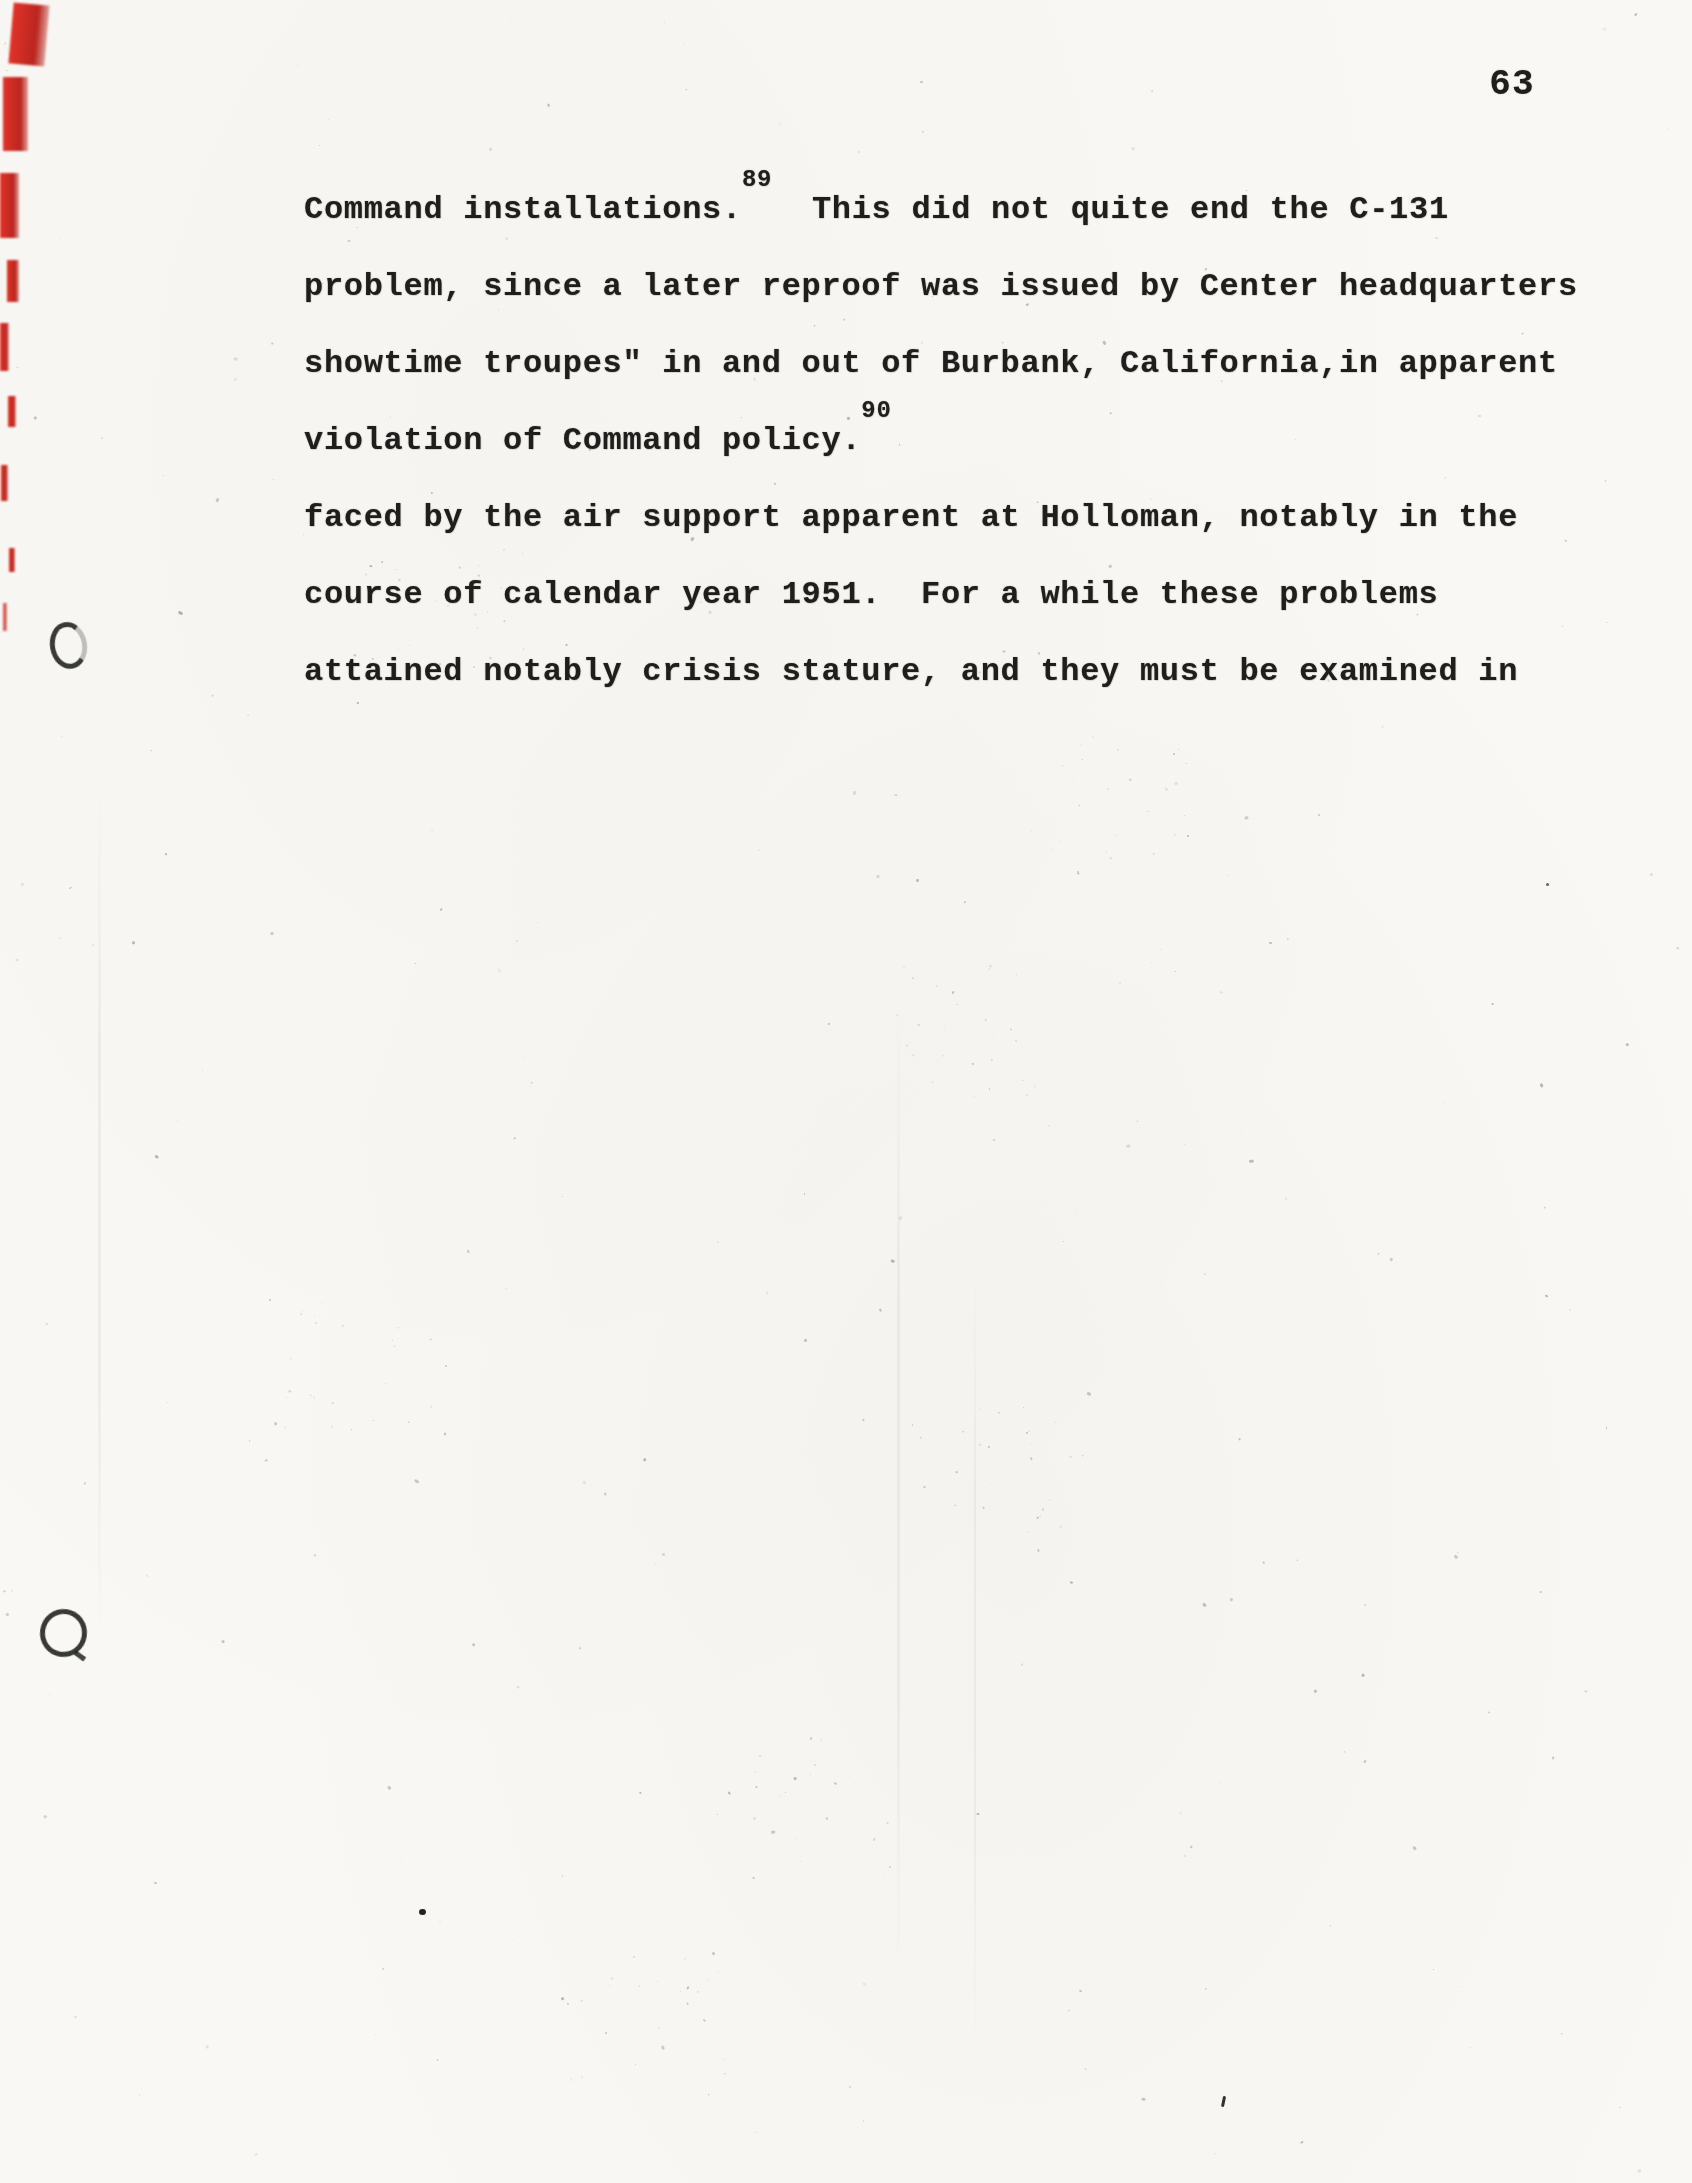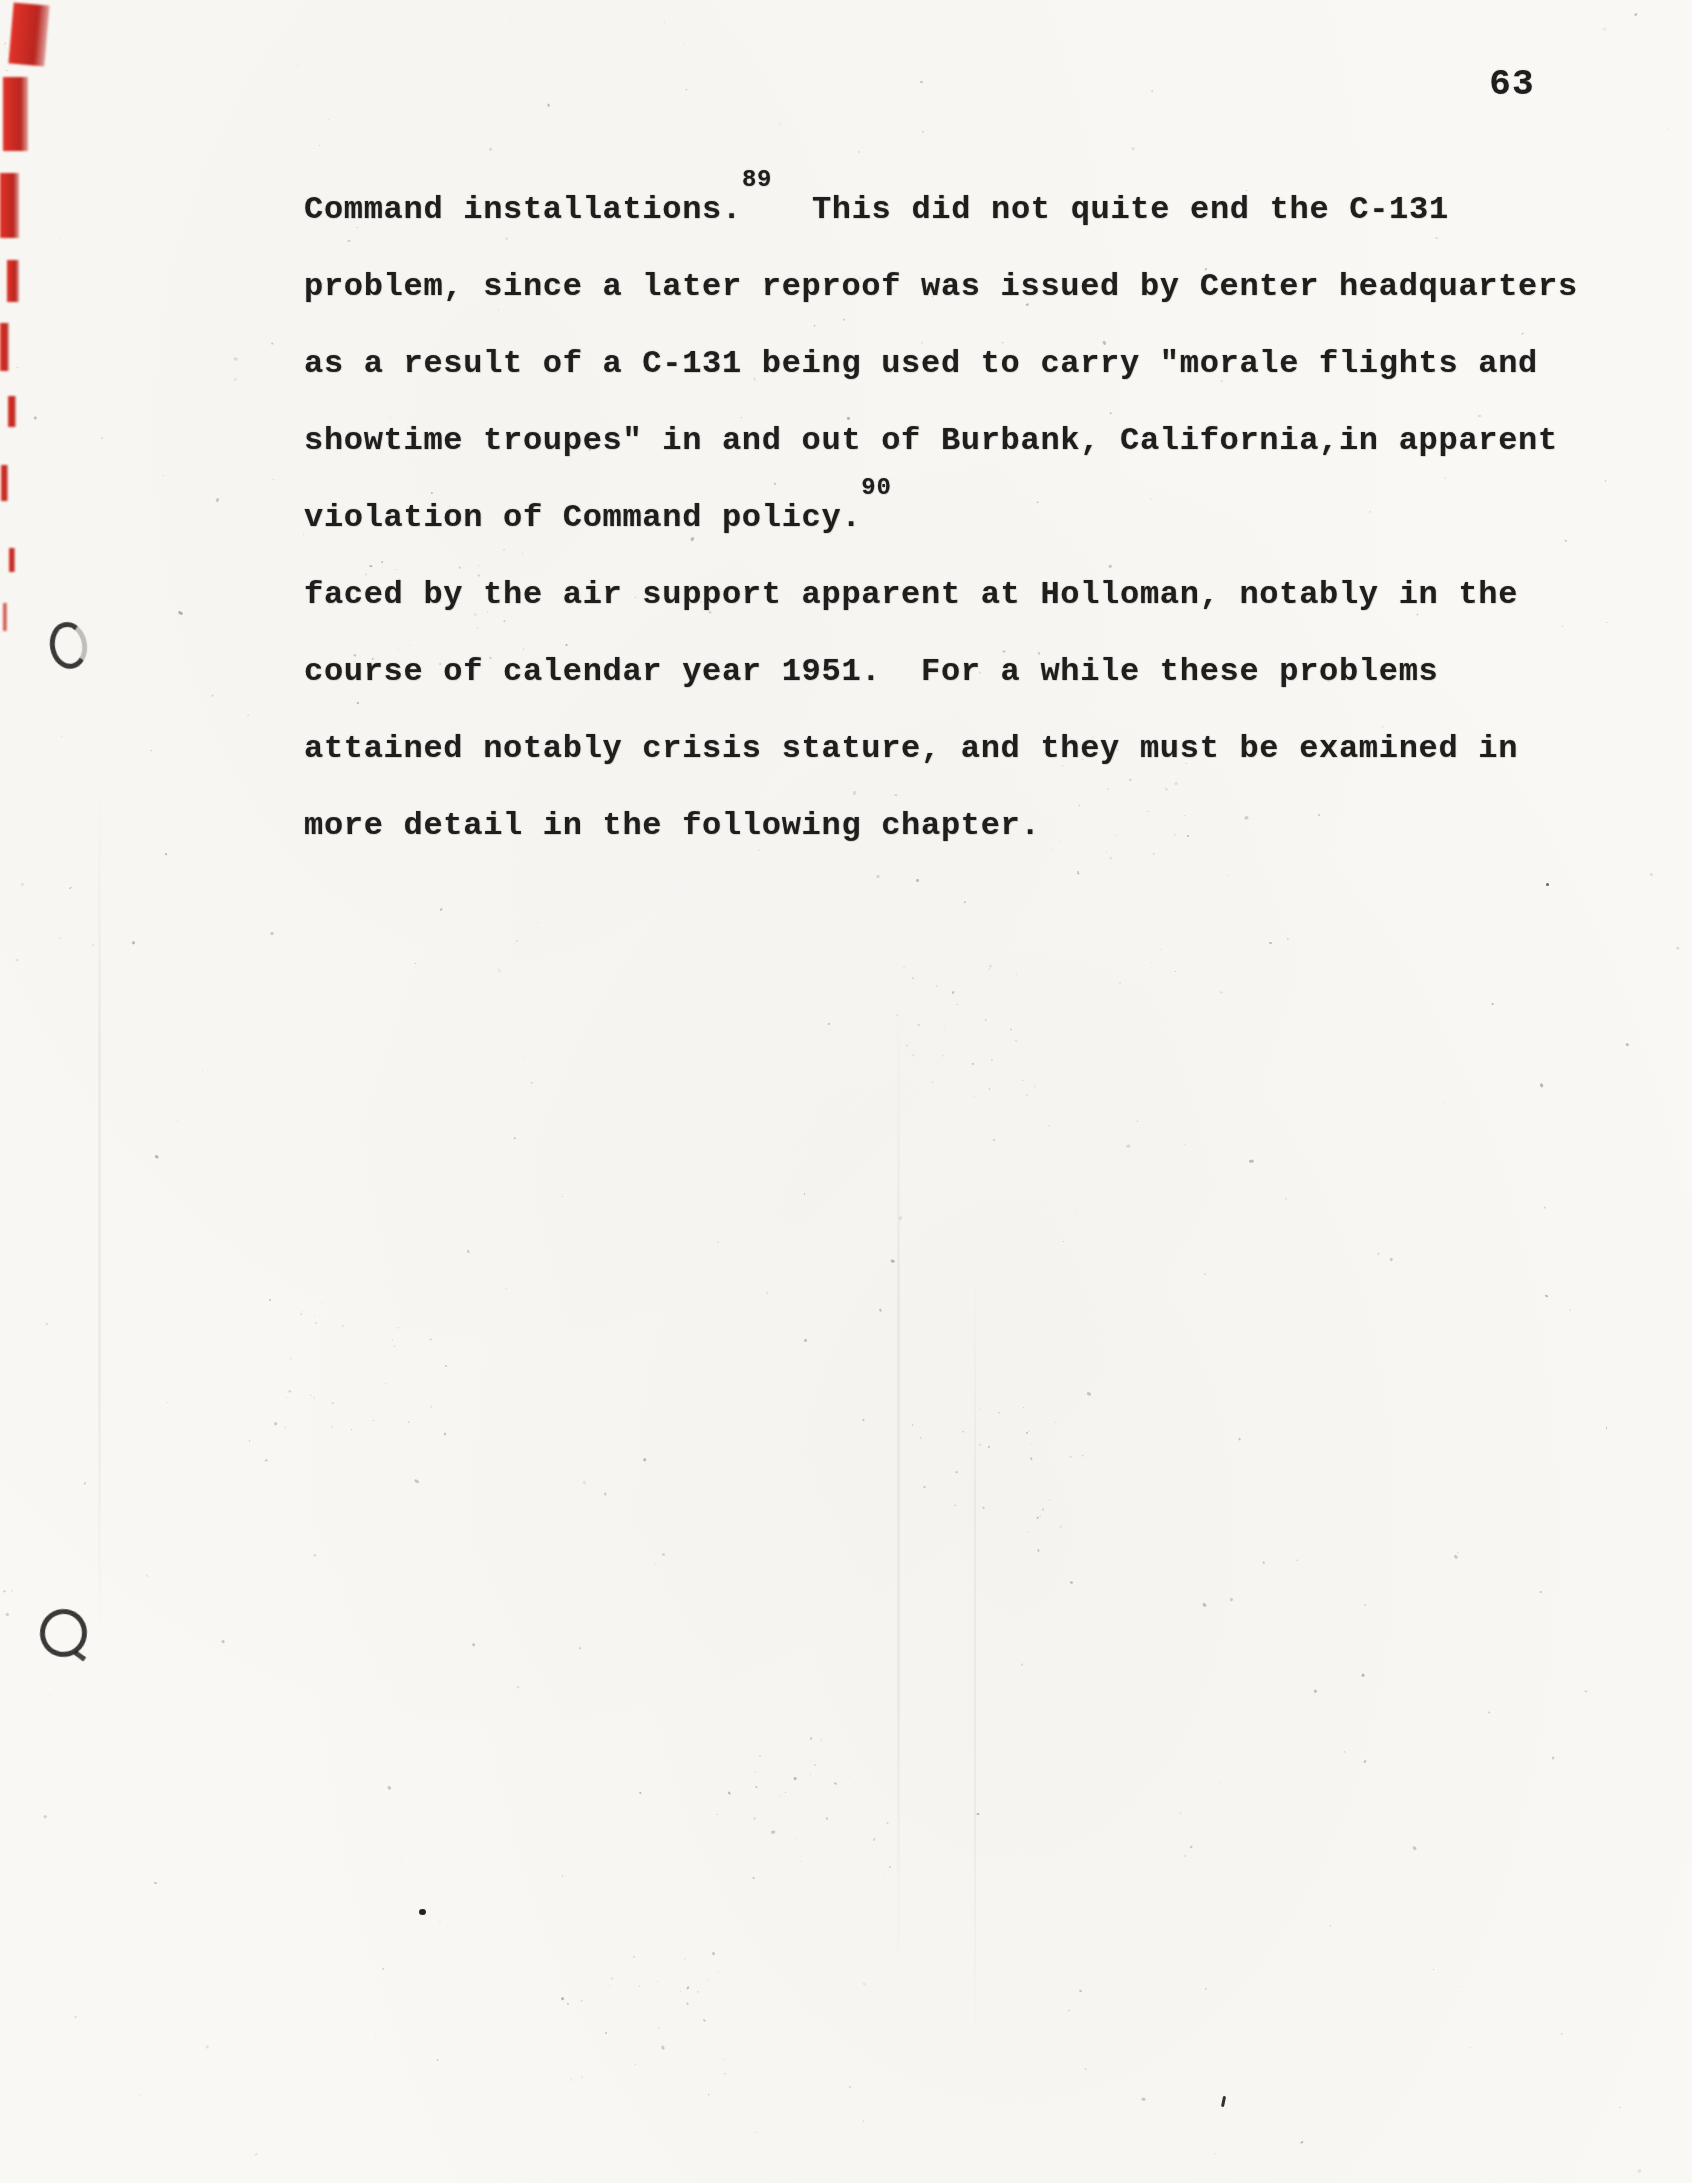--- a/index.html
+++ b/index.html
@@ -144,29 +144,27 @@
   <div class="streak s1"></div>
   <div class="streak s2"></div>
   <div class="streak s3"></div>
 
   <div class="page-number">63</div>
 
   <div class="document-body">
       <div class="paragraph">
         <div class="line"><span>Command installations.</span><sup class="footnote-ref">89</sup><span>  This did not quite end the C-131</span></div>
         <div class="line"><span>problem, since a later reproof was issued by Center headquarters</span></div>
-        <div class="line"><span>as a result of a C-131 being used to carry "morale flights and</span></div>
         <div class="line"><span>showtime troupes" in and out of Burbank, California,in apparent</span></div>
         <div class="line"><span>violation of Command policy.</span><sup class="footnote-ref">90</sup></div>
       </div>
       <div class="paragraph">
         <div class="line"><span>faced by the air support apparent at Holloman, notably in the</span></div>
         <div class="line"><span>course of calendar year 1951.  For a while these problems</span></div>
         <div class="line"><span>attained notably crisis stature, and they must be examined in</span></div>
-        <div class="line"><span>more detail in the following chapter.</span></div>
       </div>
     </div>
 
 <div class="speckle" style="width: 2.1px; height: 3.1px; left: 1003px; top: 650px; opacity: 0.24; transform: rotate(95deg);"></div>
     <div class="speckle" style="width: 0.9px; height: 1.3px; left: 1461px; top: 1986px; opacity: 0.11; transform: rotate(35deg);"></div>
     <div class="speckle" style="width: 1.7px; height: 0.9px; left: 1667px; top: 128px; opacity: 0.07; transform: rotate(121deg);"></div>
     <div class="speckle" style="width: 2.7px; height: 1.5px; left: 1552px; top: 1757px; opacity: 0.22; transform: rotate(89deg);"></div>
     <div class="speckle" style="width: 0.9px; height: 1.1px; left: 342px; top: 1936px; opacity: 0.09; transform: rotate(5deg);"></div>
     <div class="speckle" style="width: 3px; height: 3.9px; left: 1203px; top: 1603px; opacity: 0.28; transform: rotate(134deg);"></div>
     <div class="speckle" style="width: 1.1px; height: 1.3px; left: 61px; top: 736px; opacity: 0.16; transform: rotate(54deg);"></div>

